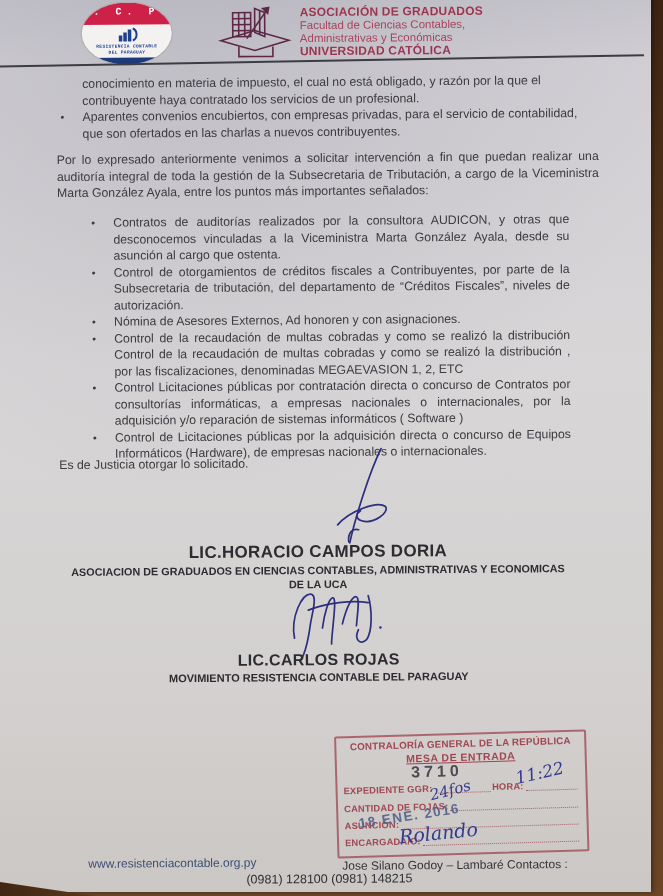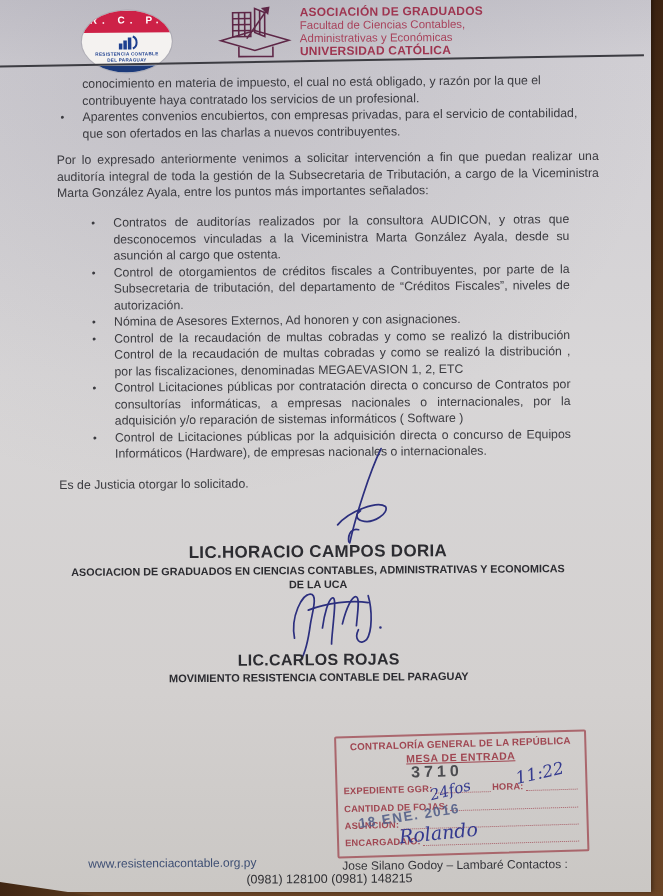--- a/index.html
+++ b/index.html
@@ -18,22 +18,22 @@
   .wedge{
     position:absolute;left:0;bottom:0;width:95px;height:20px;
     background:linear-gradient(90deg,#402613,#5a3a1e);
     clip-path:polygon(0 100%,0 30%,100% 100%);
   }
   .content{position:absolute;inset:0;transform:rotate(-0.45deg);transform-origin:50% 50%;}
 
   
   .hdr{position:absolute;top:4px;left:70px;right:30px;height:60px;}
   .rcp-badge{
-    position:absolute;left:18px;top:8px;width:90px;height:62px;border-radius:50%;
-    background:#f4f2f0;overflow:hidden;box-shadow:0 0 0 1px rgba(120,120,130,.25);
+    position:absolute;left:18px;top:0;width:90px;height:62px;border-radius:50%;
+    background:#f4f2f0;overflow:hidden;box-shadow:0 0 0 1px rgba(120,120,130,.25);font-family:Liberation Mono, monospace;
   }
   .rcp-top{position:absolute;top:0;left:0;right:0;height:22px;background:#cd2147;
     color:#fff;font-weight:bold;font-size:10px;letter-spacing:5px;text-align:center;line-height:20px;}
   .rcp-mid{position:absolute;top:22px;left:0;right:0;height:20px;display:flex;align-items:center;justify-content:center;}
   .rcp-org{position:absolute;top:41px;left:0;right:0;text-align:center;color:#1d3f8f;
     font-size:4.6px;font-weight:bold;line-height:5.6px;letter-spacing:.3px;}
   .rcp-bot{position:absolute;bottom:0;left:0;right:0;height:7px;background:#1c3a7a;}
   .cap-logo{position:absolute;left:153px;top:3px;}
   .assoc{position:absolute;left:236px;top:5px;color:#a8435c;font-size:11.5px;line-height:13px;}
   .assoc .b{font-weight:bold;color:#9e3550;font-size:12px;letter-spacing:.2px;}
@@ -44,21 +44,21 @@
   .doc{color:#3b3b40;font-size:12.3px;line-height:16.5px;}
   .para1{position:absolute;top:77px;left:88px;width:514px;}
   .bul-outer{position:absolute;top:110px;left:66px;width:536px;display:flex;}
   .bul-outer .mk{width:22px;flex:none;}
   .para2{position:absolute;top:153px;left:62px;width:542px;text-align:justify;}
   .blist{position:absolute;top:216px;left:96px;width:478px;}
   .bitem{display:flex;margin:0;}
   .bitem .mk{width:22px;flex:none;}
   .bitem .tx{flex:1;text-align:justify;}
   .mk{font-size:11px;}
-  .closing{position:absolute;top:478px;left:62px;}
+  .closing{position:absolute;top:458px;left:62px;}
 
   
   .sig{position:absolute;}
   .sig svg path{stroke:#2c2f7e;stroke-width:1.7;fill:none;stroke-linecap:round;}
   .nm{position:absolute;left:0;width:640px;text-align:center;color:#2c2c31;}
   .nm1{top:545px;font-weight:bold;font-size:17px;letter-spacing:.3px;}
   .nm1org{top:567px;font-weight:bold;font-size:10.8px;}
   .nm1org2{top:581px;font-weight:bold;font-size:10.8px;}
   .nm2{top:654px;font-weight:bold;font-size:16px;letter-spacing:.3px;}
   .nm2org{top:674px;font-weight:bold;font-size:11px;}

